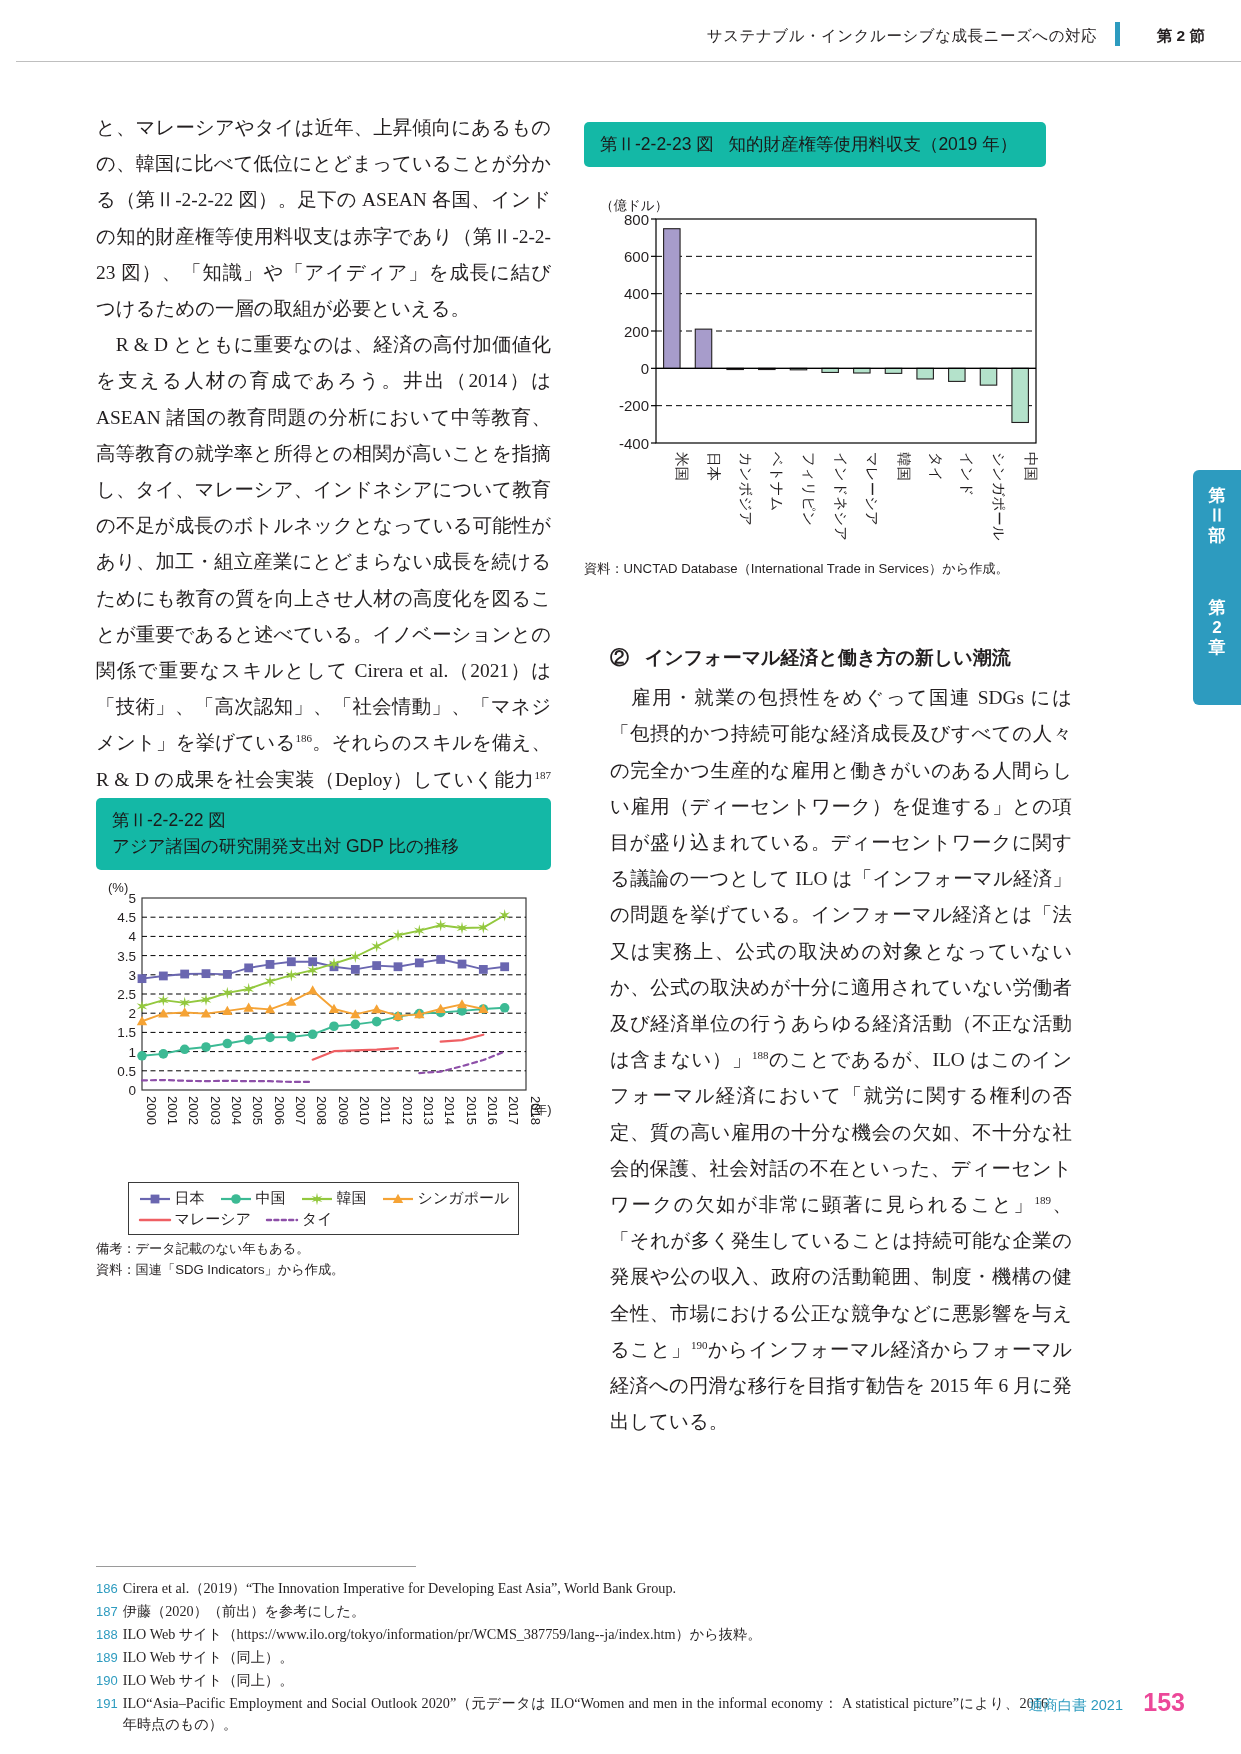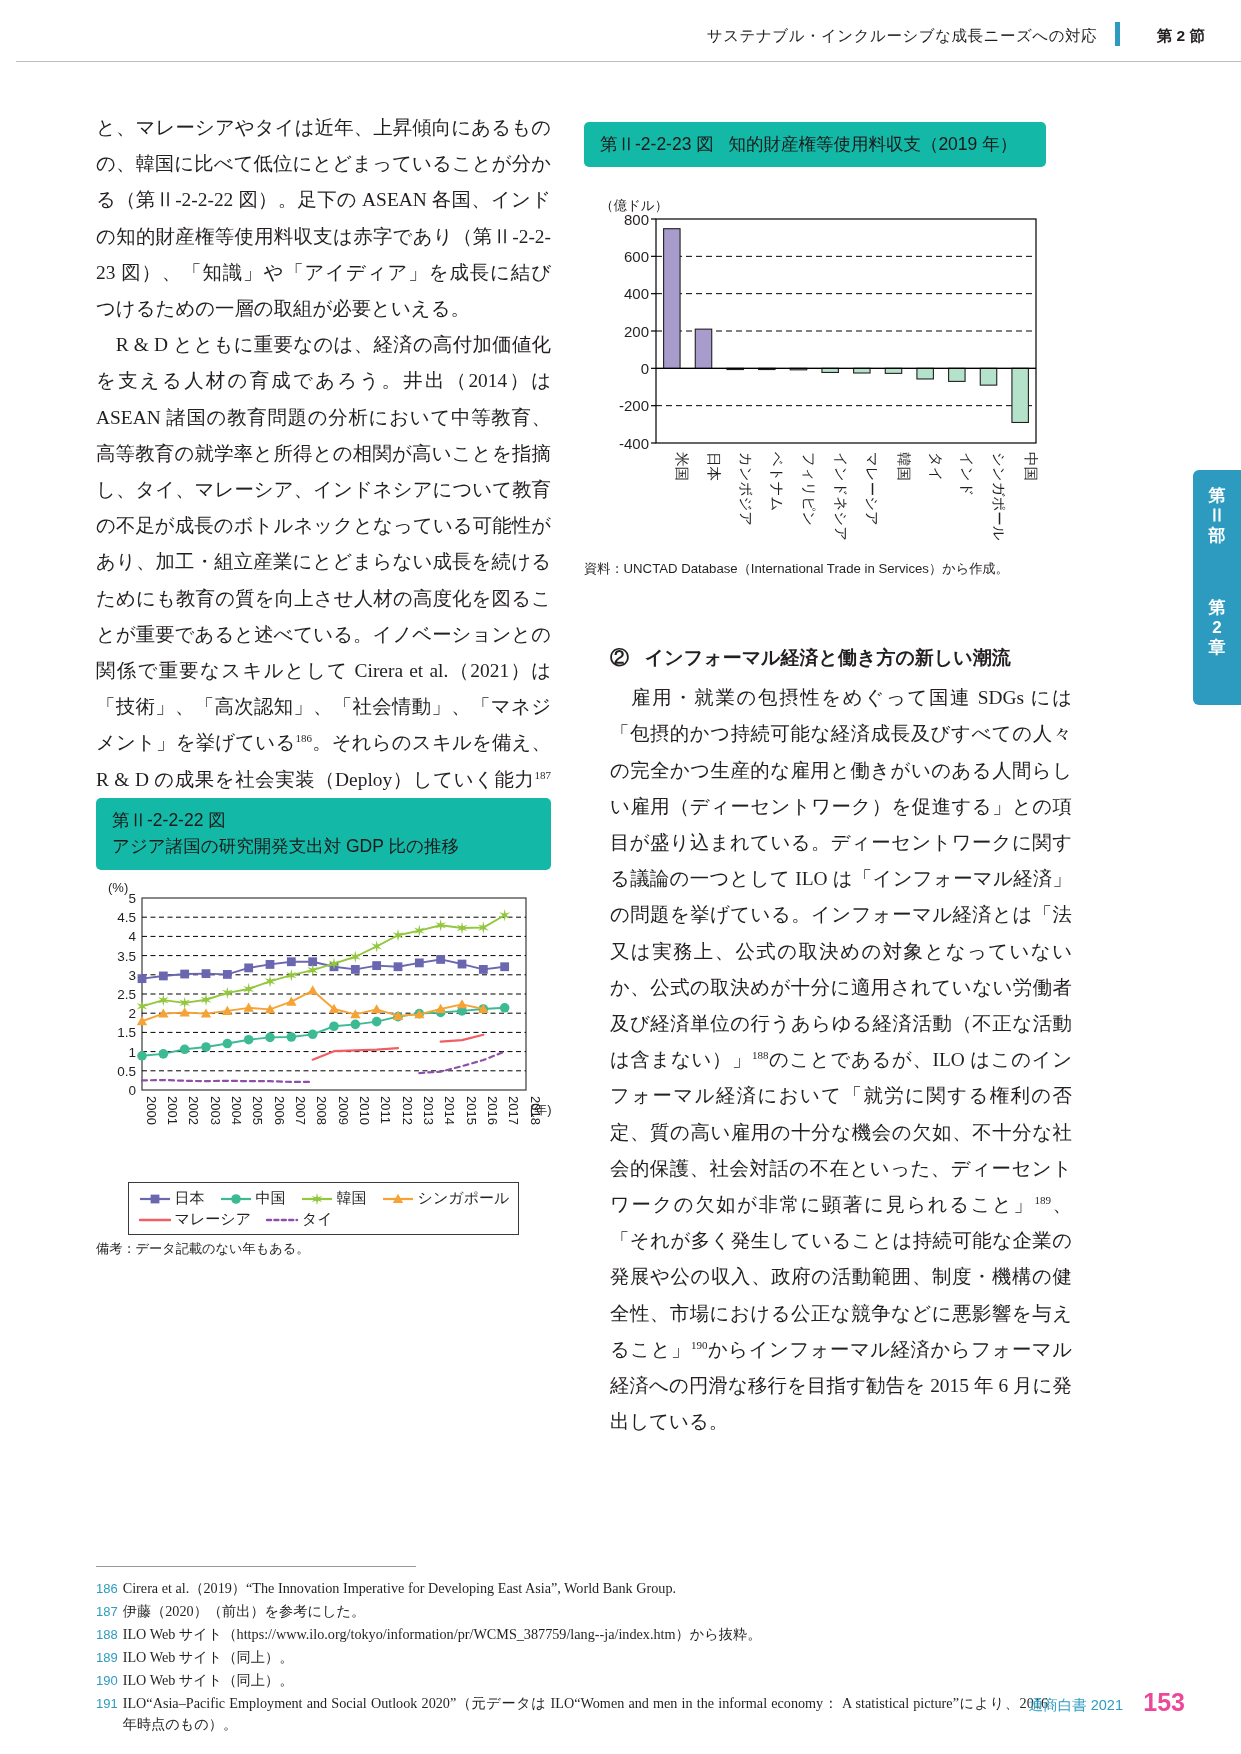--- a/index.html
+++ b/index.html
@@ -423,20 +423,21 @@
             <span class="lg-swatch"><svg width="34" height="14" viewBox="0 0 34 14">
                 <line x1="2" y1="7" x2="32" y2="7" stroke="#8d4fa8" stroke-width="2.4" stroke-dasharray="4,3.4" stroke-linecap="round"></line>
               </svg></span>
             <span>タイ</span>
           </div>
         </div>
     </div>
   </div>
 
   <div class="fig-note">備考：データ記載のない年もある。</div>
+  <div class="fig-note" style="margin-top:0;">資料：国連「SDG Indicators」から作成。</div>
 </div>
 
 <div class="fn-rule"></div>
 <div class="footnotes" id="footnotes">
     <div class="fn">
       <span class="fn-num">186</span>
       <span class="fn-txt">Cirera et al.（2019）“The Innovation Imperative for Developing East Asia”, World Bank Group.</span>
     </div>
     <div class="fn">
       <span class="fn-num">187</span>

